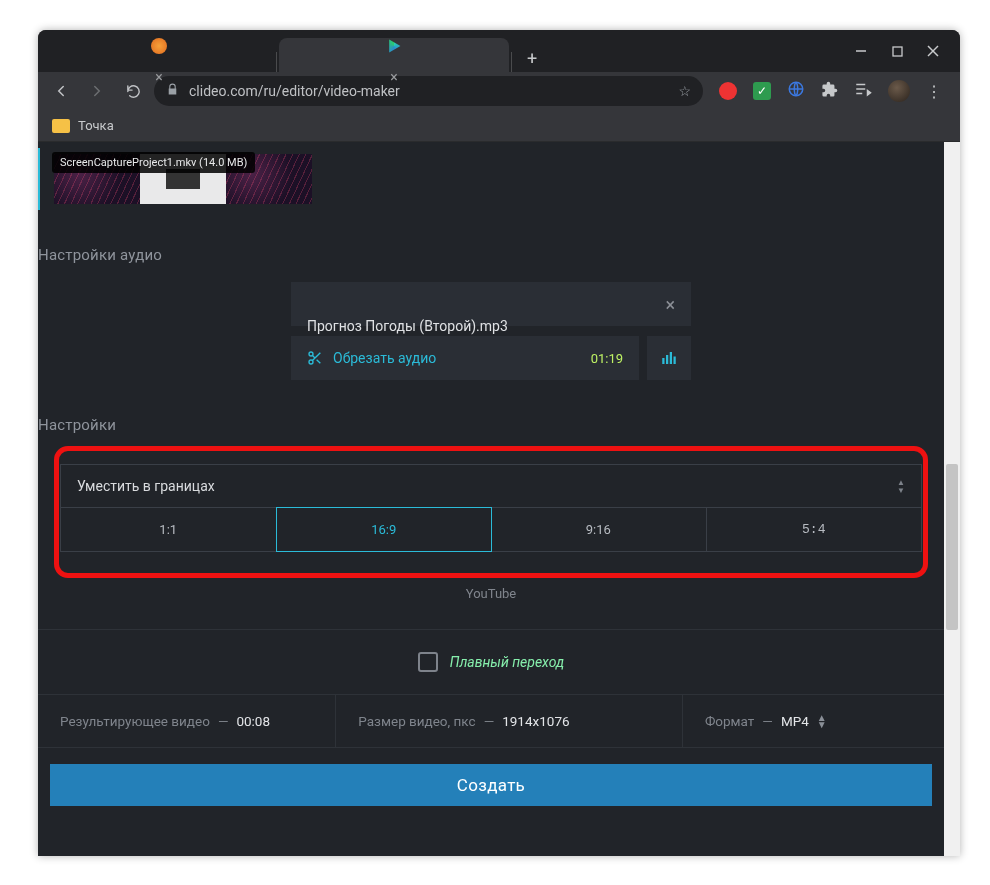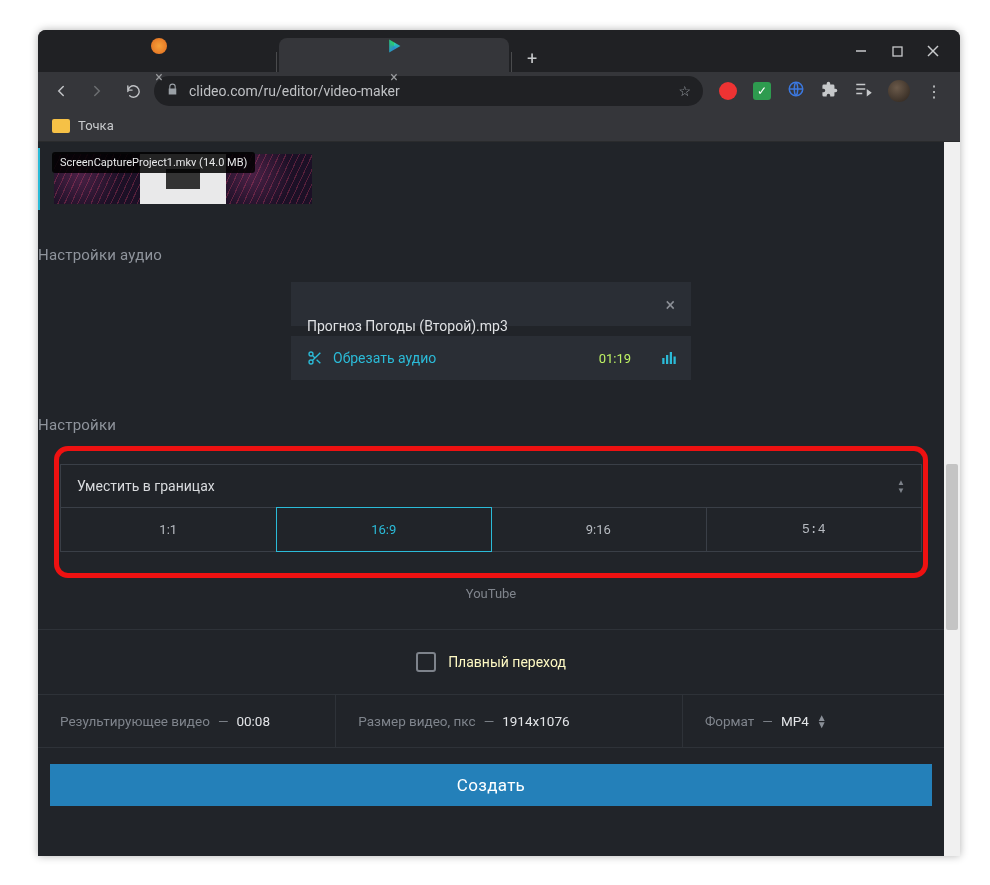--- a/index.html
+++ b/index.html
@@ -44,40 +44,40 @@
 .c1::after,.c3::after{content:"";position:absolute;inset:0;background:repeating-linear-gradient(115deg,rgba(255,80,120,.25) 0 1px,transparent 1px 6px);}
 .c2 { background:#e9e9ea;}
 .c2::before{content:"";position:absolute;left:30%;top:30%;width:40%;height:40%;background:#333;}
 
 .sec-title { text-align:left; color:#8f949c; font-size:15px; margin-top:36px; margin-bottom:18px; letter-spacing:.2px;}
 
 .audio-box { width:400px; margin:0 auto;}
 .audio-file { background:#2a2e35; height:44px; display:flex; align-items:center; padding:0 16px; color:#dfe1e4; font-size:14px;}
 .audio-file .fn { flex:1;margin-top:44px;}
 .audio-file .x { color:#8b8f96; font-size:18px;}
-.audio-row2 { display:flex; gap:0; margin-top:10px;}
+.audio-row2 { display:flex; gap:8px; margin-top:10px;}
 .trim-box { flex:1; background:#2a2e35; height:44px; display:flex; align-items:center; padding:0 16px; gap:10px; color:#2bbbd8; font-size:14px;}
 .trim-box .dur { margin-left:auto; color:#bef264; font-size:13px;}
 .eq-box { width:44px; height:44px; background:#2a2e35; display:flex; align-items:center; justify-content:center;}
 .eq-box svg { color:#2bbbd8;}
 
 .settings-area { position:relative; margin:0 22px; padding:12px 0 20px 0;}
 .hl { position:absolute; inset:-6px; border:5px solid #e11; border-radius:14px; pointer-events:none;}
 .fit-select { height:44px; border:1px solid #3a3f47; display:flex; align-items:center; padding:0 16px; color:#d9dbde; font-size:14px; background:#212429;}
 .fit-select .chev { margin-left:auto; color:#7d828a; display:flex; flex-direction:column; gap:1px; font-size:8px; line-height:7px;}
 .ratio-row { display:flex; border:1px solid #3a3f47; border-top:none; height:44px;}
 .ratio { flex:1; display:flex; align-items:center; justify-content:center; color:#b7bbc1; font-size:13px; border-right:1px solid #3a3f47;}
 .ratio:last-child{border-right:none;font-family:Liberation Mono, monospace;}
 .ratio.active { color:#2bbbd8; border:1px solid #2bbbd8; margin:-1px;}
 .yt-label { text-align:center; color:#80858d; font-size:13px; margin-top:14px;}
 
 .hr { height:1px; background:#2e3238; margin:28px 0 0 0;}
 .cross-row { display:flex; align-items:center; justify-content:center; gap:12px; height:64px;}
 .cb { width:20px;height:20px;border:2px solid #7e838b;border-radius:3px;}
-.cross-row span{ color:#fef9c3; font-size:14px;}
+.cross-row span{ color:#86efac; font-size:14px;font-style:italic;}
 
 .info-row { display:flex; border-top:1px solid #2e3238; border-bottom:1px solid #2e3238;}
 .info-cell { padding:18px 22px; color:#7f848c; font-size:13.5px; display:flex; align-items:center; gap:8px; border-right:1px solid #2e3238;}
 .info-cell .val{ color:#e3e5e8;}
 .info-cell:nth-child(1){flex:1.05;}
 .info-cell:nth-child(2){flex:1.25;}
 .info-cell:nth-child(3){flex:.9; border-right:none;}
 .fmt-chev{color:#8a8f97;font-size:10px;display:flex;flex-direction:column;line-height:7px;}
 
 .create-btn { margin:16px 12px 0 12px; height:42px; background:#2480b9; display:flex; align-items:center; justify-content:center; color:#fff; font-size:17px; letter-spacing:.3px;}

